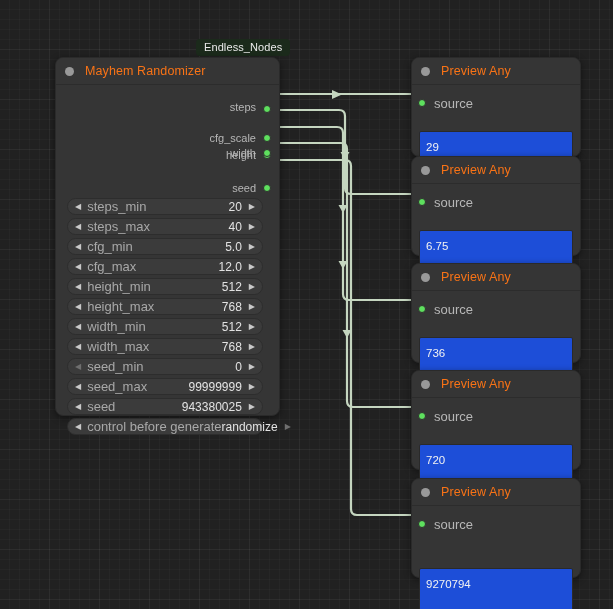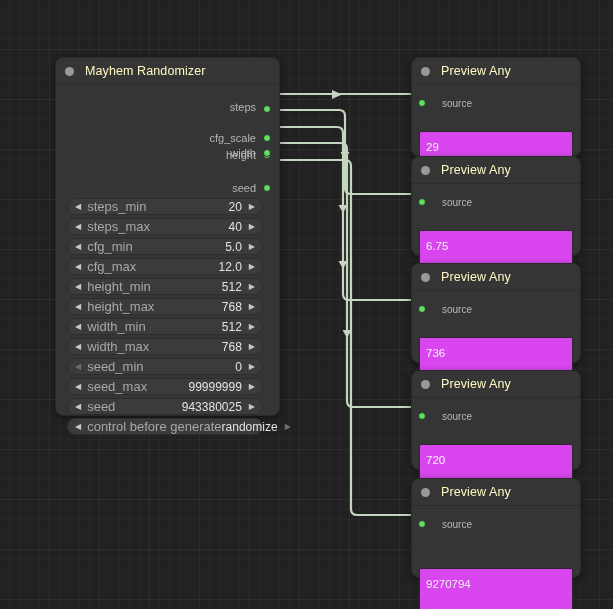--- a/index.html
+++ b/index.html
@@ -56,21 +56,21 @@
   .collapse-dot {
     width: 9px; height: 9px;
     border-radius: 50%;
     background: #999999;
     flex: 0 0 auto;
     margin-right: 11px;
   }
 
   .node-title-text {
     font-size: 12.5px;
-    color: #fef9c3;
+    color: #f97316;
     letter-spacing: .1px;
     white-space: nowrap;
   }
 
   .node-body { position: relative; }
 
   
   .slot-out {
     position: absolute;
     right: 8px;
@@ -93,23 +93,23 @@
   }
 
   
   .slot-in {
     display: flex;
     align-items: center;
     height: 16px;
     padding-left: 6px;
   }
   .slot-in .slot-label {
-    font-size: 10px;
+    font-size: 13px;
     color: #b7b7b7;
-    margin-left: 16px;
+    margin-left: 8px;
     white-space: nowrap;
   }
 
   
   .widget {
     position: absolute;
     left: 11px;
     height: 17px;
     width: 196px;
     background: #3b3b3b;
@@ -136,21 +136,21 @@
     font-size: 12px;
     color: #e2e2e2;
     margin-left: auto;
     margin-right: 7px;
     white-space: nowrap;
   }
 
   
   .preview-box {
     position: absolute;
-    background: #d946ef;
+    background: #1d4ed8;
     border: 1px solid #2a2a2a;
     border-radius: 2px;
     padding: 5px 6px;
   }
   .preview-text {
     font-size: 11.5px;
     color: #f2f2f2;
     line-height: 1.2;
     white-space: nowrap;
   }
@@ -190,20 +190,21 @@
 
     <g fill="#c5d6c0">
       <polygon points="332,90 342,94.5 332,99"></polygon>
       <polygon points="340.5,152 349.5,152 345,160"></polygon>
       <polygon points="338.5,205 347.5,205 343,213"></polygon>
       <polygon points="338.5,261 347.5,261 343,269"></polygon>
       <polygon points="342.5,330 351.5,330 347,338"></polygon>
     </g>
   </svg>
 
+  <div id="title-badge">Endless_Nodes</div>
 
   <div class="node" style="left:55px; top:57px; width:225px; height:359px;">
 
     <div class="node-title">
       <span class="collapse-dot"></span>
       <span class="node-title-text">Mayhem Randomizer</span>
     </div>
 
     <div class="node-body">
 

